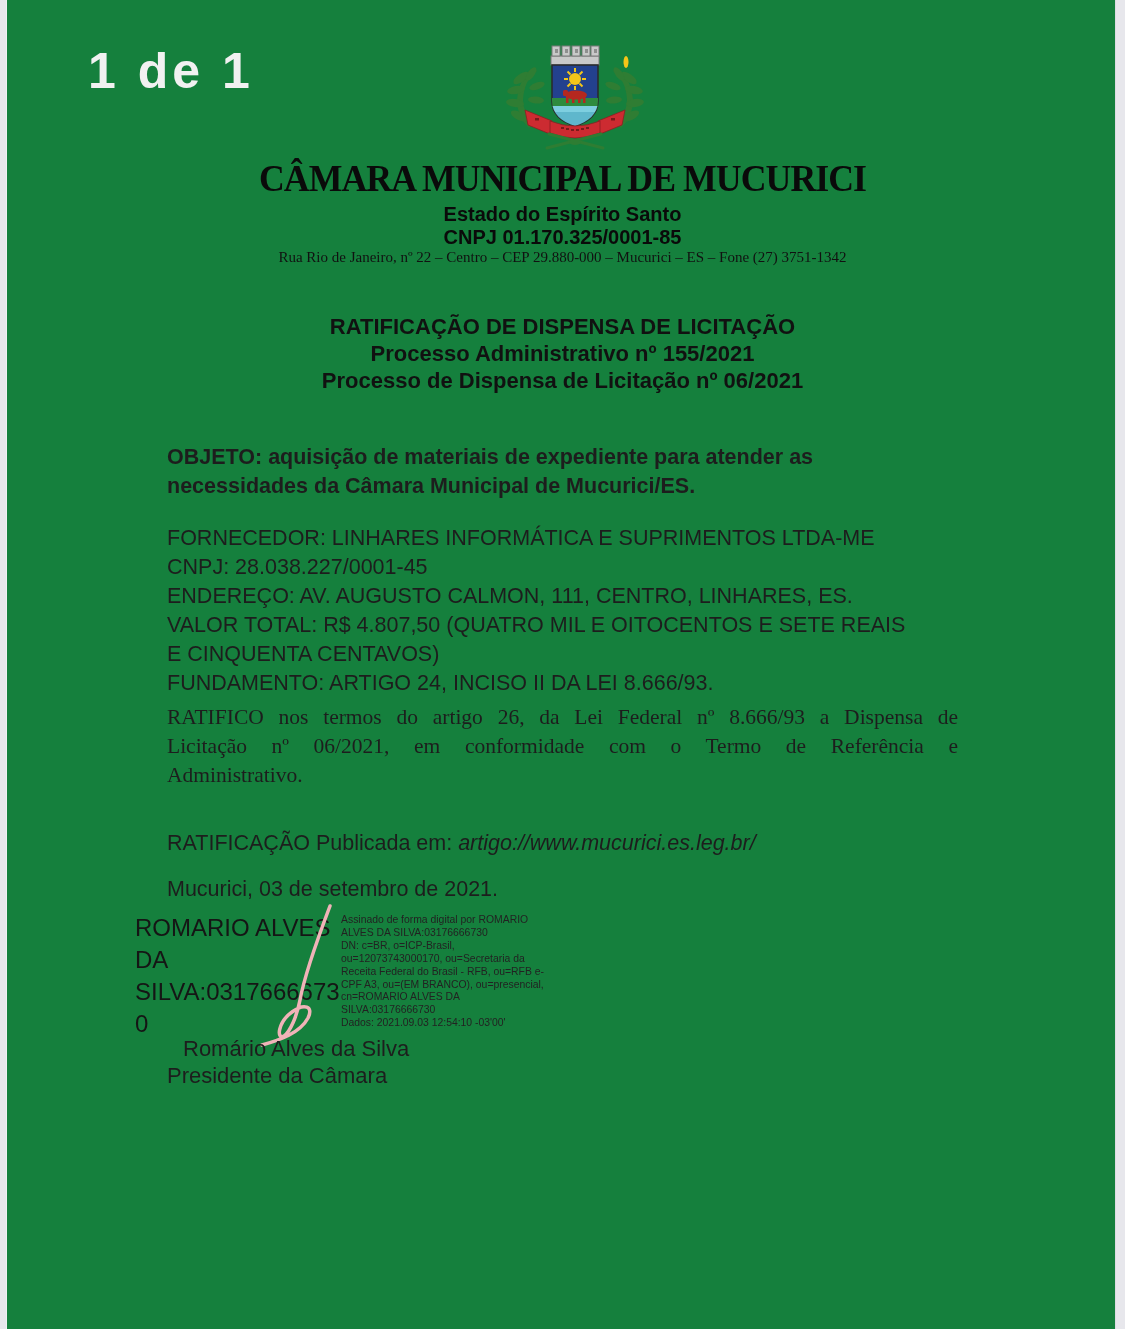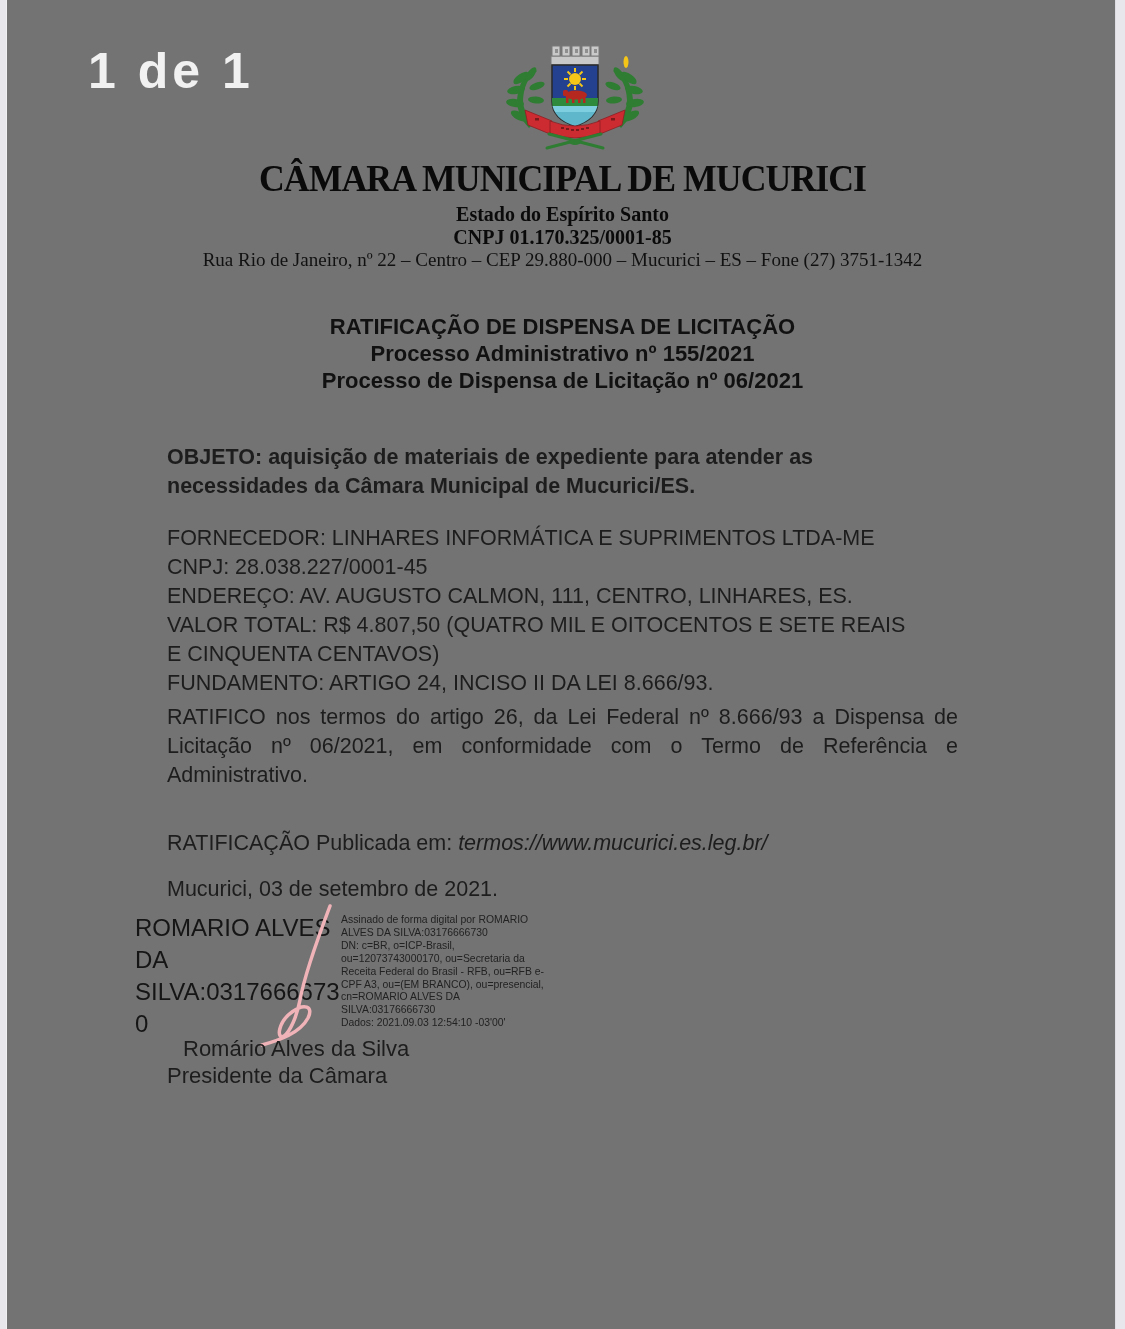--- a/index.html
+++ b/index.html
@@ -1,21 +1,21 @@
 <!DOCTYPE html>
 <html><head>
 <meta charset="utf-8">
 <style>
   * { margin: 0; padding: 0; box-sizing: border-box; }
   html, body { background: #ffffff; }
   .page {
     position: relative;
     width: 1125px;
     height: 1329px;
-    background: #737373;
+    background: #15803d;
     overflow: hidden;
     font-family: "Liberation Sans", sans-serif;
     color: #1d1d1d;
   }
   .edge-strip {
     position: absolute;
     top: 0;
     height: 100%;
     background: #e7e7ec;
   }
@@ -41,51 +41,51 @@
     font-weight: bold;
     font-size: 38px;
     color: #0a0a0a;
     letter-spacing: -1px;
     transform: scaleX(0.94);
   }
   .org-state, .org-cnpj {
     position: absolute;
     left: 0; width: 1125px;
     text-align: center;
-    font-family: Liberation Serif, serif;
+    font-family: Liberation Sans, sans-serif;
     font-weight: bold;
     font-size: 20px;
     color: #0a0a0a;
   }
   .org-state { top: 203px; }
   .org-cnpj  { top: 226px; }
   .org-address {
     position: absolute;
     left: 0; top: 249px; width: 1125px;
     text-align: center;
     font-family: "Liberation Serif", serif;
-    font-size: 19px;
+    font-size: 15px;
     color: #111;
   }
 
   .doc-title {
     position: absolute;
     left: 0; top: 313px; width: 1125px;
     text-align: center;
     font-weight: bold;
     font-size: 22px;
     line-height: 27px;
     color: #111;
   }
 
   .para { position: absolute; left: 167px; font-size: 21.5px; line-height: 29px; white-space: pre-line; }
   .objeto     { top: 443px; width: 800px; font-weight: bold; }
   .fornecedor { top: 524px; width: 800px; }
 
-  .ratifico { position: absolute; left: 167px; top: 703px; width: 791px; font-size: 21.5px; line-height: 29px; }
+  .ratifico { position: absolute; left: 167px; top: 703px; width: 791px; font-size: 21.5px; line-height: 29px; font-family: Liberation Serif, serif; }
   .ratifico .jline { text-align: justify; text-align-last: justify; }
   .ratifico .lline { text-align: left; }
 
   .publicada { position: absolute; left: 167px; top: 831px; font-size: 21.5px; }
   .publicada .url { font-style: italic; }
 
   .dateline { position: absolute; left: 167px; top: 877px; font-size: 21.5px; }
 
   .sig-big {
     position: absolute;
@@ -233,21 +233,21 @@
 E CINQUENTA CENTAVOS)
 FUNDAMENTO: ARTIGO 24, INCISO II DA LEI 8.666/93.</div>
 
   <div class="ratifico">
     <div class="jline">RATIFICO nos termos do artigo 26, da Lei Federal nº 8.666/93 a Dispensa de</div>
     <div class="jline">Licitação nº 06/2021, em conformidade com o Termo de Referência e</div>
     <div class="lline">Administrativo.</div>
   </div>
 
   <div class="publicada">
-    <span>RATIFICAÇÃO Publicada em: </span><span class="url">termos://www.mucurici.es.leg.br/</span>
+    <span>RATIFICAÇÃO Publicada em: </span><span class="url">artigo://www.mucurici.es.leg.br/</span>
   </div>
 
   <div class="dateline">Mucurici, 03 de setembro de 2021.</div>
 
   <div class="sig-big">ROMARIO ALVES
 DA
 SILVA:0317666673
 0</div>
 
   <svg class="sig-flourish" viewBox="0 0 90 150" xmlns="http://www.w3.org/2000/svg">

